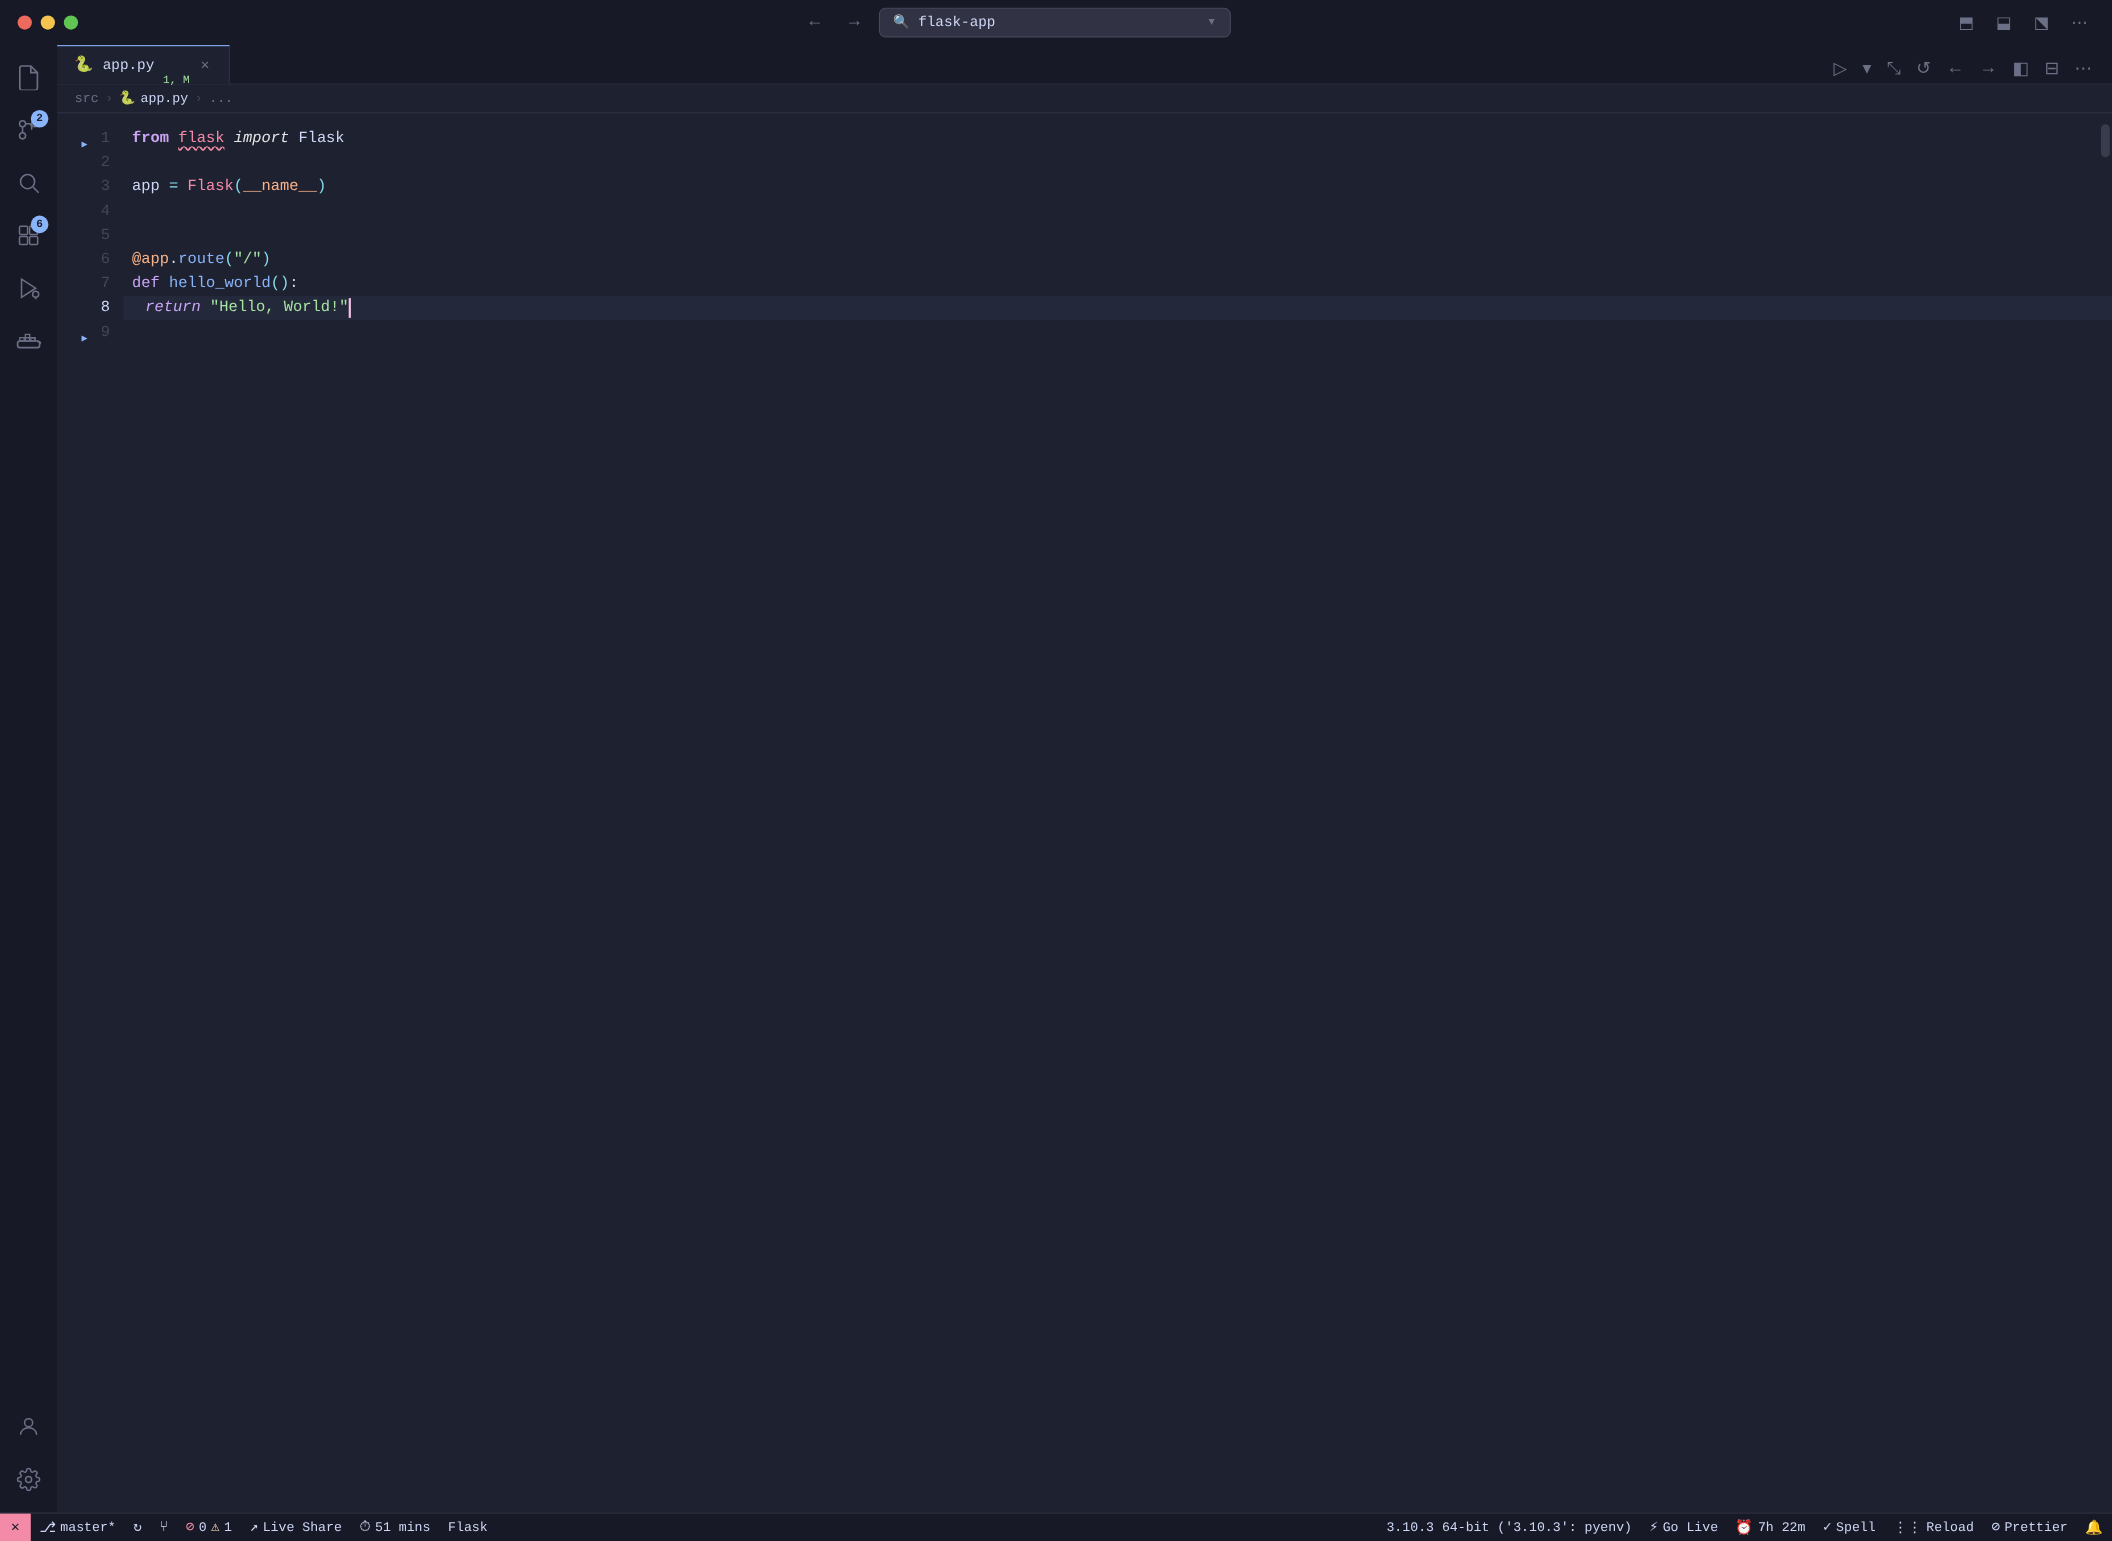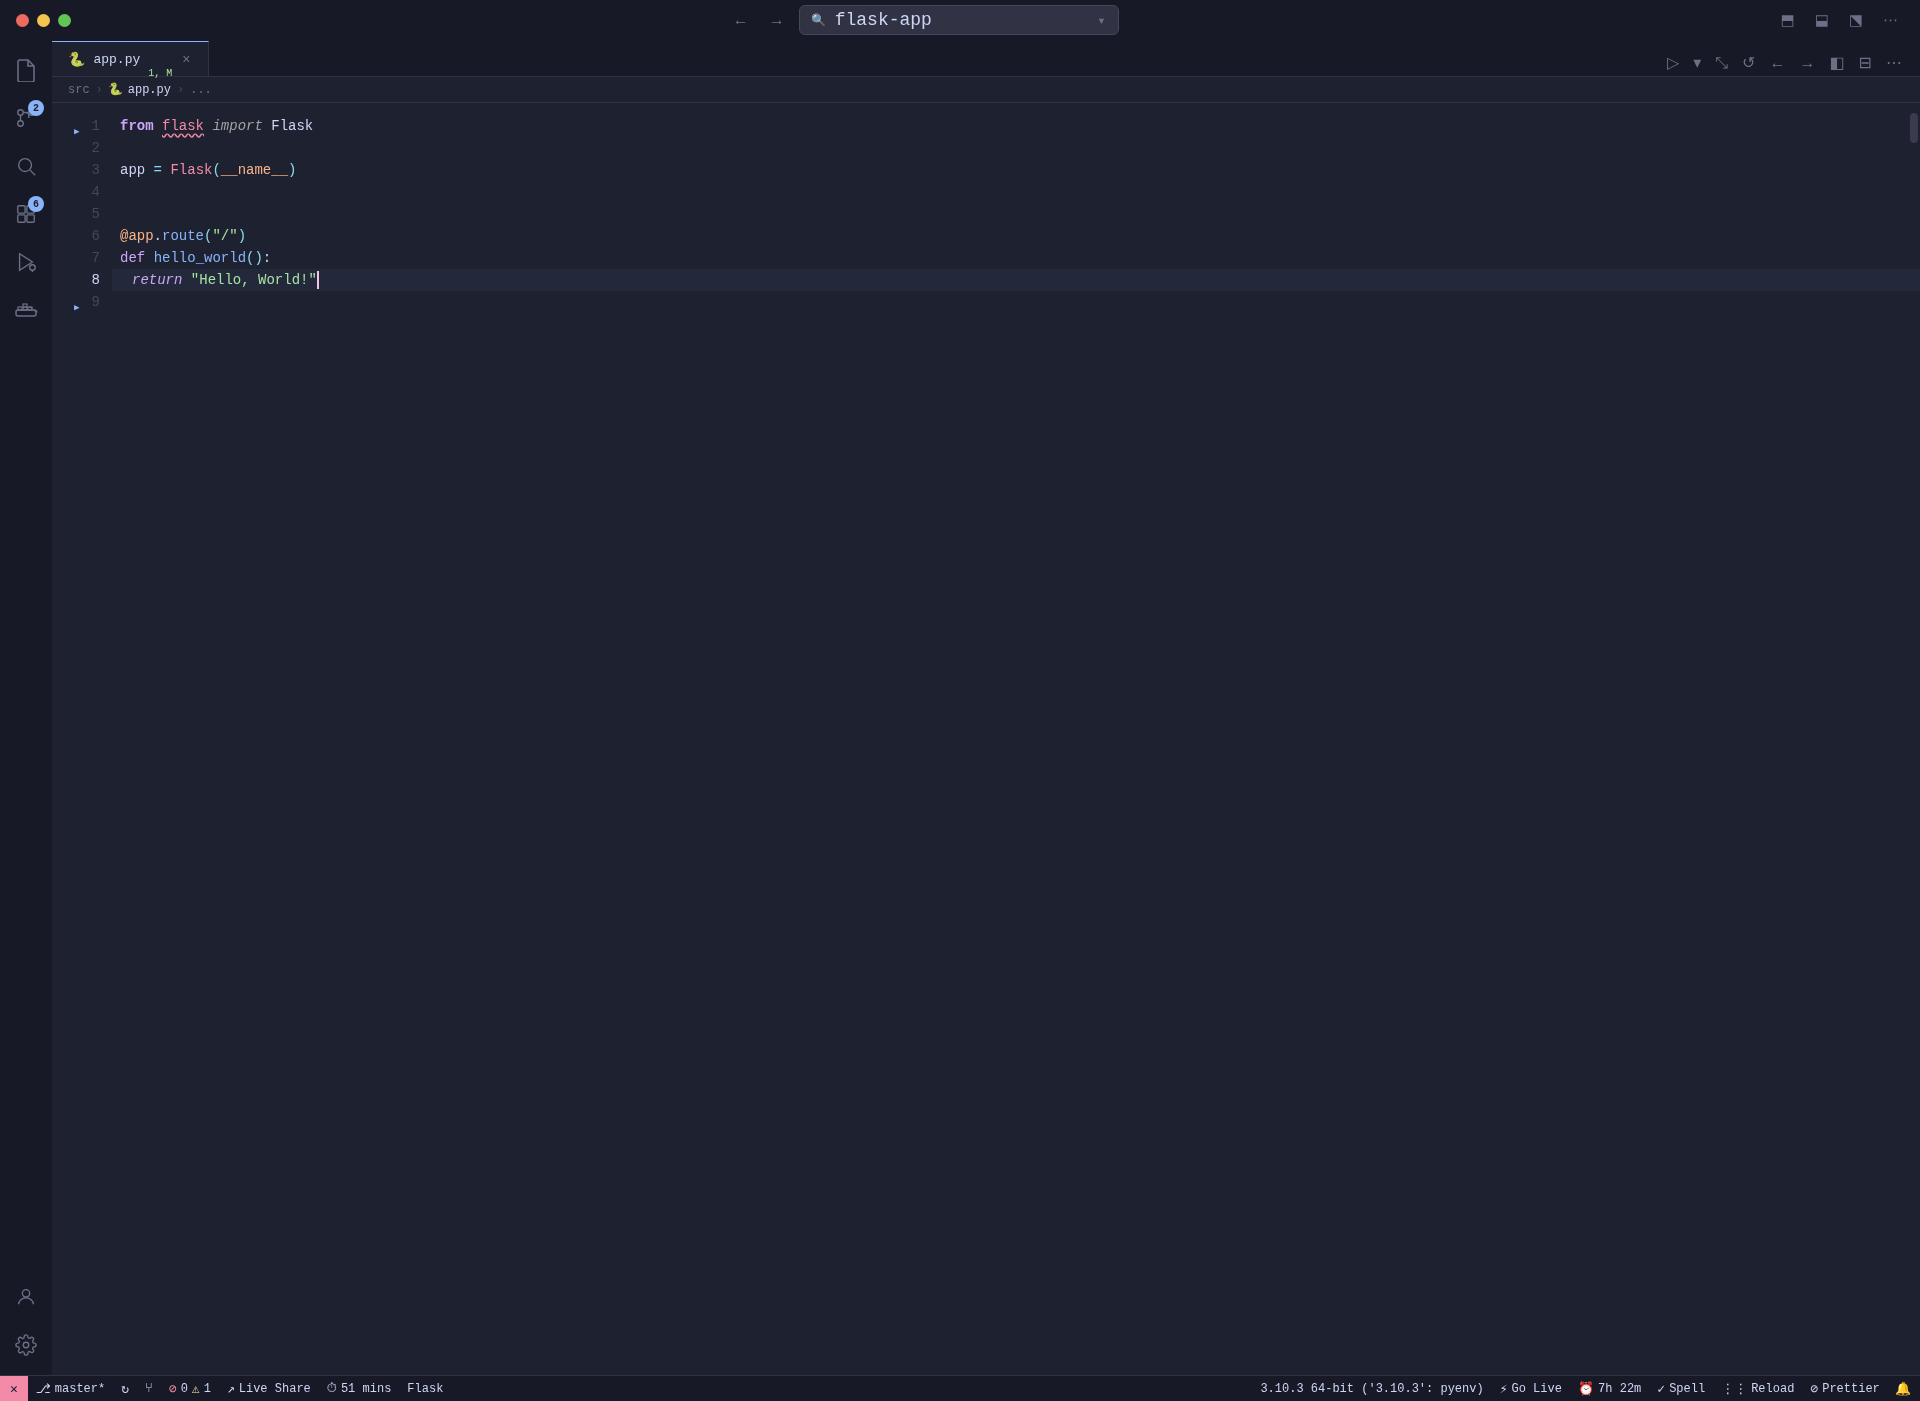--- a/index.html
+++ b/index.html
@@ -56,21 +56,21 @@
       display: flex;
       align-items: center;
       gap: 8px;
       background: #313244;
       border: 1px solid #45475a;
       border-radius: 6px;
       padding: 4px 12px;
       width: 320px;
     }
     .search-icon-glyph { color: #6c7086; font-size: 12px; }
-    .search-text { color: #cdd6f4; font-size: 18px; }
+    .search-text { color: #cdd6f4; font-size: 13px; }
     .dropdown-icon { color: #6c7086; margin-left: auto; }
 
     .title-bar-right {
       display: flex;
       align-items: center;
       gap: 8px;
     }
     .title-bar-icon-btn {
       background: none;
       border: none;
@@ -226,21 +226,21 @@
       min-height: 22px;
       padding: 0 8px;
       white-space: pre;
     }
     .code-line.active-line {
       background: rgba(137, 180, 250, 0.05);
     }
 
     
     .kw-from { color: #cba6f7; font-weight: bold; }
-    .kw-import { color: #a3a3a3; font-style: italic; }
+    .kw-import { color: #e5e5e5; font-style: italic; }
     .kw-def { color: #cba6f7; }
 
     
     .cursor {
       display: inline-block;
       width: 2px;
       height: 18px;
       background: #f5c2e7;
       vertical-align: text-bottom;
       animation: blink 1s step-end infinite;

